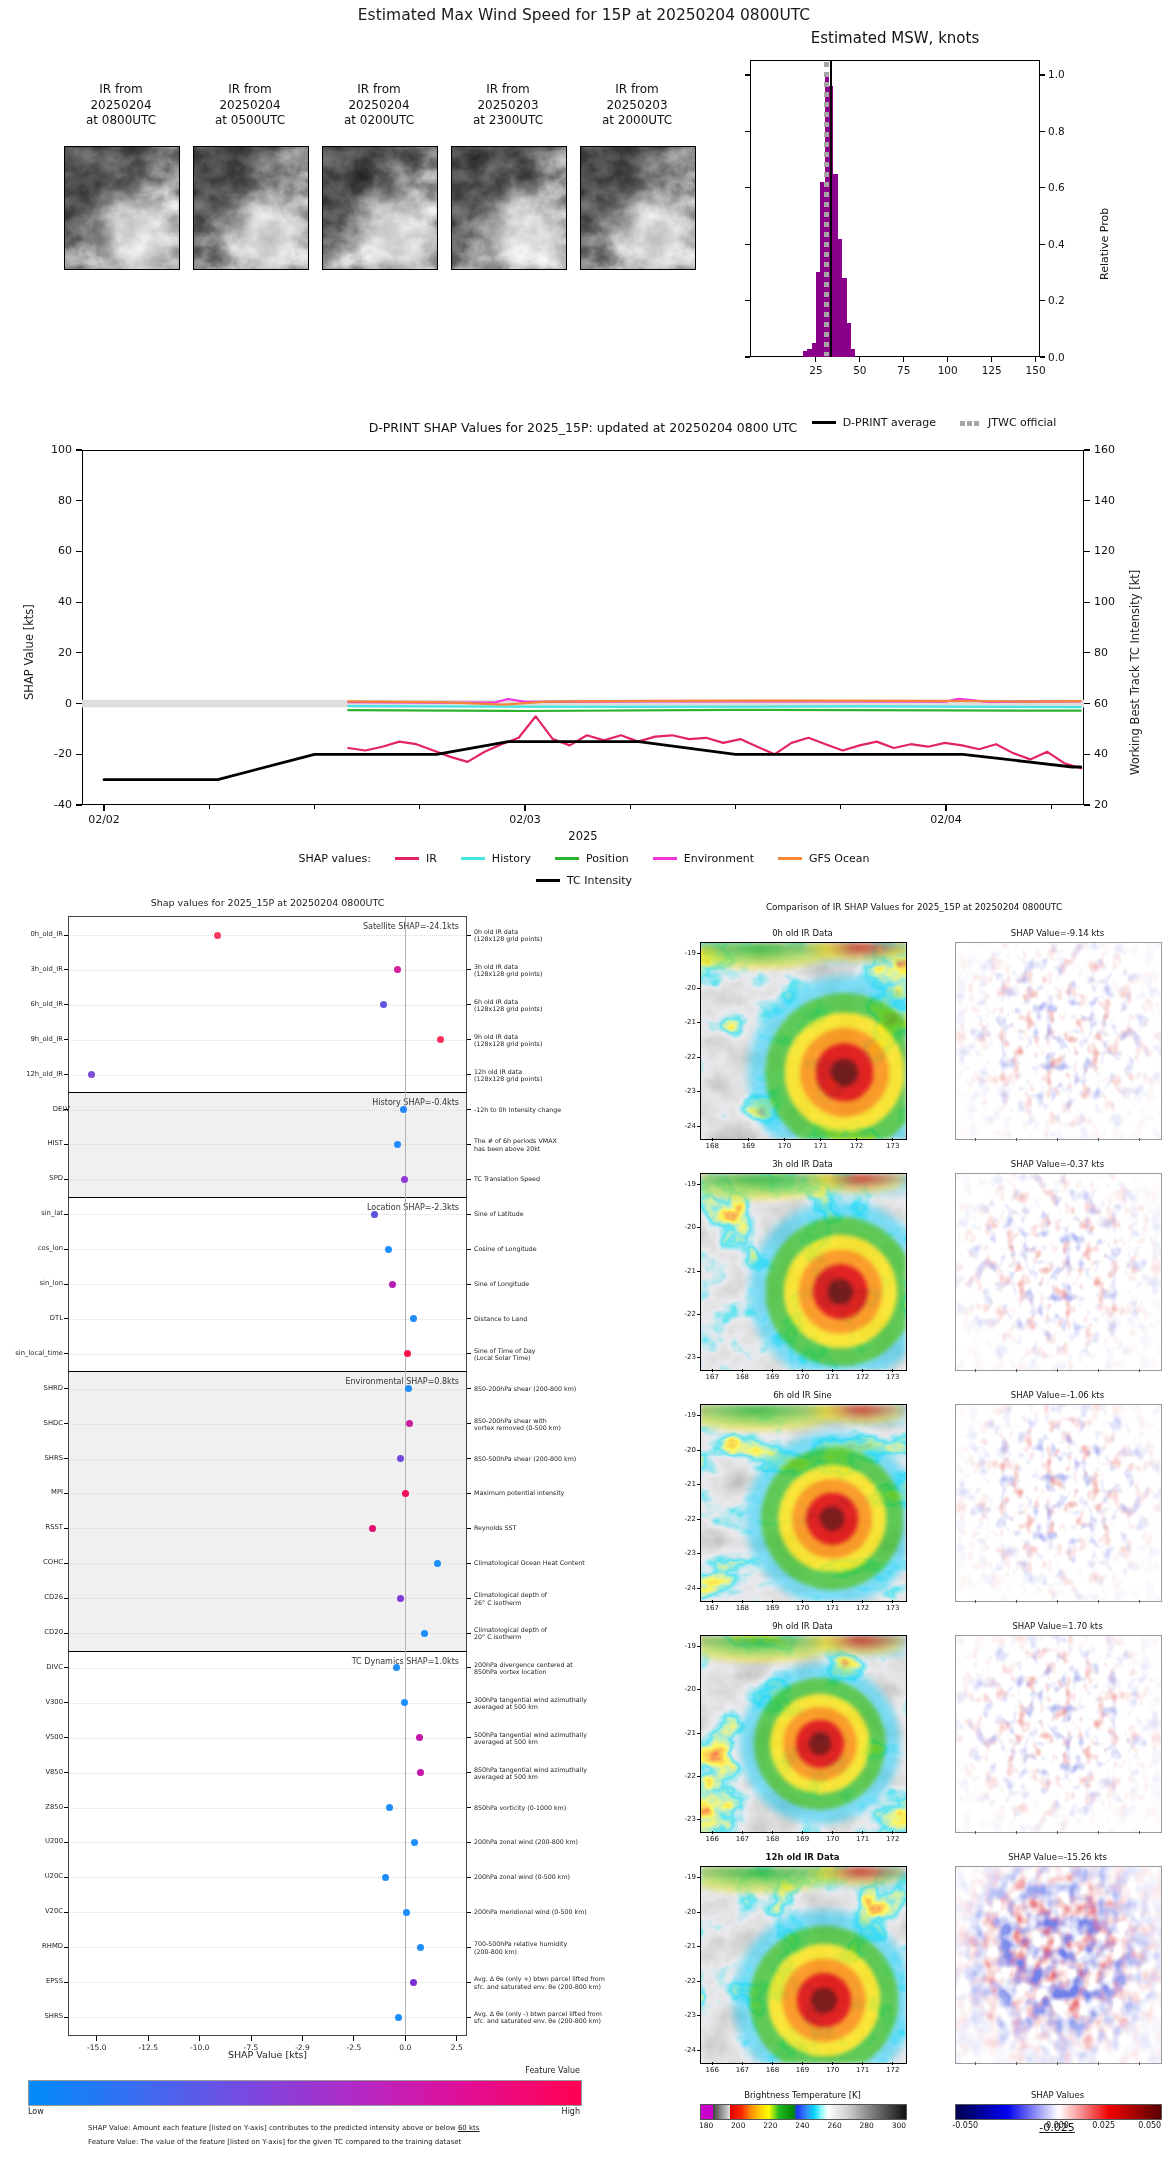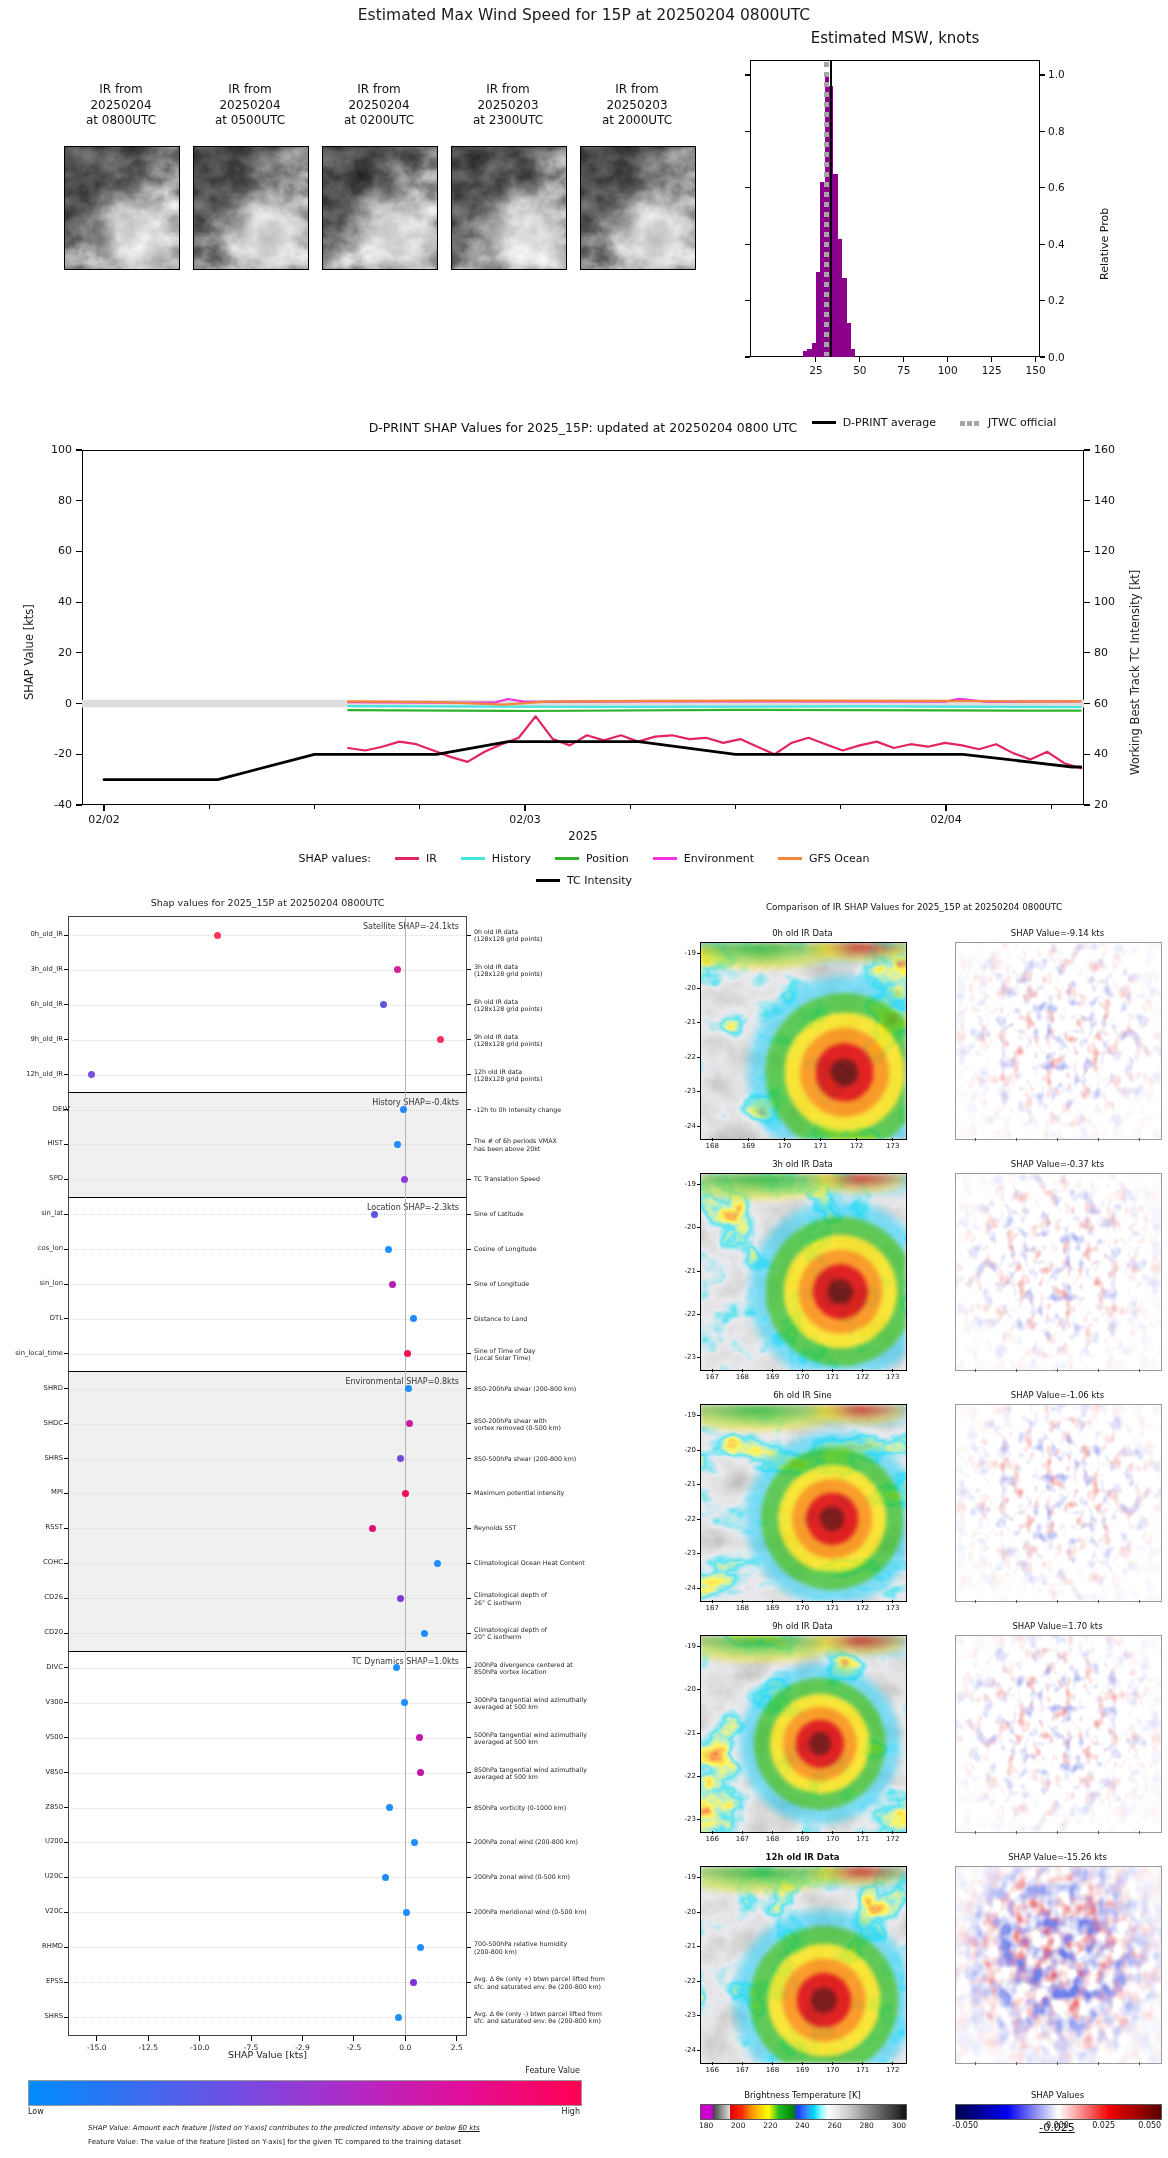--- a/index.html
+++ b/index.html
@@ -546,21 +546,21 @@
         <div class="tick" style="position: absolute; left: 404.799px; top: 2036px; width: 1px; height: 5px;"></div>
         <div class="ctr" style="position: absolute; left: 387.299px; top: 2043px; width: 36px; font-size: 7.5px; color: rgb(34, 34, 34);">0.0</div>
         <div class="tick" style="position: absolute; left: 456.216px; top: 2036px; width: 1px; height: 5px;"></div>
         <div class="ctr" style="position: absolute; left: 438.716px; top: 2043px; width: 36px; font-size: 7.5px; color: rgb(34, 34, 34);">2.5</div>
       </div>
     <div class="abs ctr" style="left:68px;width:399px;top:2049px;font-size:9.5px;color:#222;">SHAP Value [kts]</div>
     <div class="abs r" style="left:380px;width:200px;top:2066px;font-size:8px;color:#222;">Feature Value</div>
     <div id="fv-bar" class="abs" style="left:28px;top:2080px;width:552px;height:24px;"></div>
     <div class="abs" style="left:28px;top:2107px;font-size:8px;color:#222;">Low</div>
     <div class="abs r" style="left:480px;width:100px;top:2107px;font-size:8px;color:#222;">High</div>
-    <div class="abs" style="left:88px;top:2124px;font-size:7px;color:#1a1a1a;font-style:italic;">
+    <div class="abs" style="left:88px;top:2124px;font-size:7px;color:#1a1a1a;">
       <span>SHAP Value: Amount each feature [listed on Y-axis] contributes to the predicted intensity above or below </span><span style="text-decoration:underline;">60 kts</span>
     </div>
     <div class="abs" style="left:88px;top:2138px;font-size:7px;color:#1a1a1a;">Feature Value: The value of the feature [listed on Y-axis] for the given TC compared to the training dataset</div>
   </div>
 
   <div>
     <div class="abs ctr" style="left:660px;width:508px;top:902px;font-size:8.8px;color:#111;">Comparison of IR SHAP Values for 2025_15P at 20250204 0800UTC</div>
     <div id="cmp-els">
         <div class="ctr" style="position: absolute; left: 700px; top: 928px; width: 205px; font-size: 8.5px;">0h old IR Data</div>
         <div class="ctr" style="position: absolute; left: 955px; top: 928px; width: 205px; font-size: 8.5px;">SHAP Value=-9.14 kts</div>

